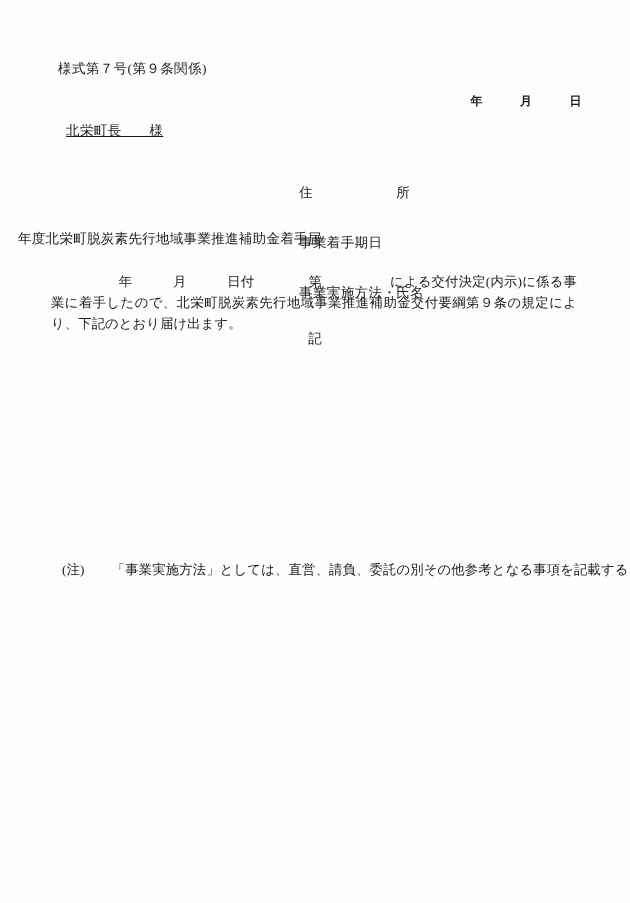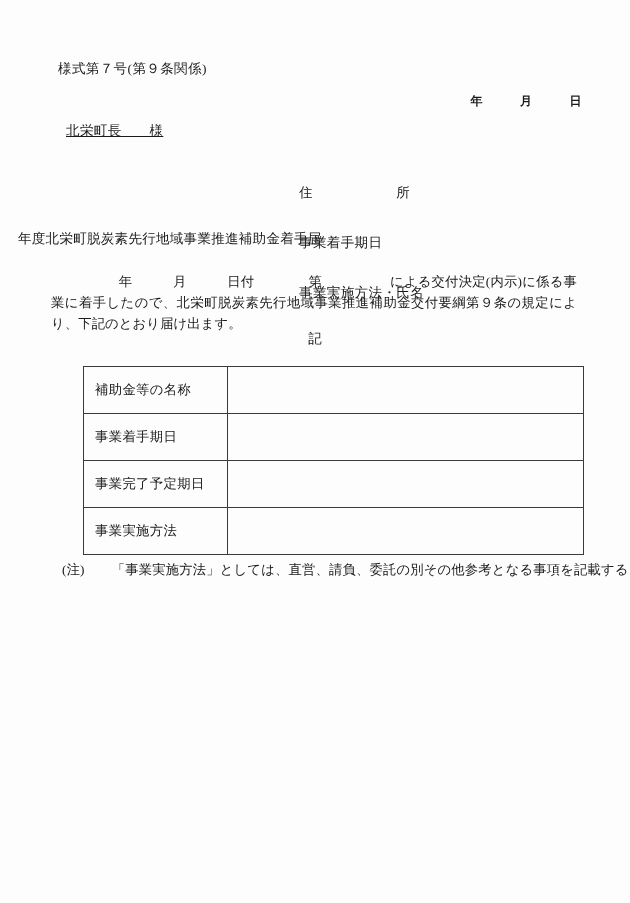--- a/index.html
+++ b/index.html
@@ -152,36 +152,16 @@
     <div>事業着手期日</div>
     <div>事業実施方法・氏名</div>
   </div>
 
   <div class="doc-title">年度北栄町脱炭素先行地域事業推進補助金着手届</div>
 
   <div class="body-text">　　　　　年　　　月　　　日付　　　　第　　　　　による交付決定(内示)に係る事業に着手したので、北栄町脱炭素先行地域事業推進補助金交付要綱第９条の規定により、下記のとおり届け出ます。</div>
 
   <div class="ki-marker">記</div>
 
-  <table class="form-table">
-    <tbody>
-      <tr>
-        <td class="label-cell">補助金等の名称</td>
-        <td class="value-cell"></td>
-      </tr>
-      <tr>
-        <td class="label-cell">事業着手期日</td>
-        <td class="value-cell"></td>
-      </tr>
-      <tr>
-        <td class="label-cell">事業完了予定期日</td>
-        <td class="value-cell"></td>
-      </tr>
-      <tr>
-        <td class="label-cell">事業実施方法</td>
-        <td class="value-cell"></td>
-      </tr>
-    </tbody>
-  </table>
 
   <div class="footnote">(注)　　「事業実施方法」としては、直営、請負、委託の別その他参考となる事項を記載すること。</div>
 
 </div>
 
 </body></html>

